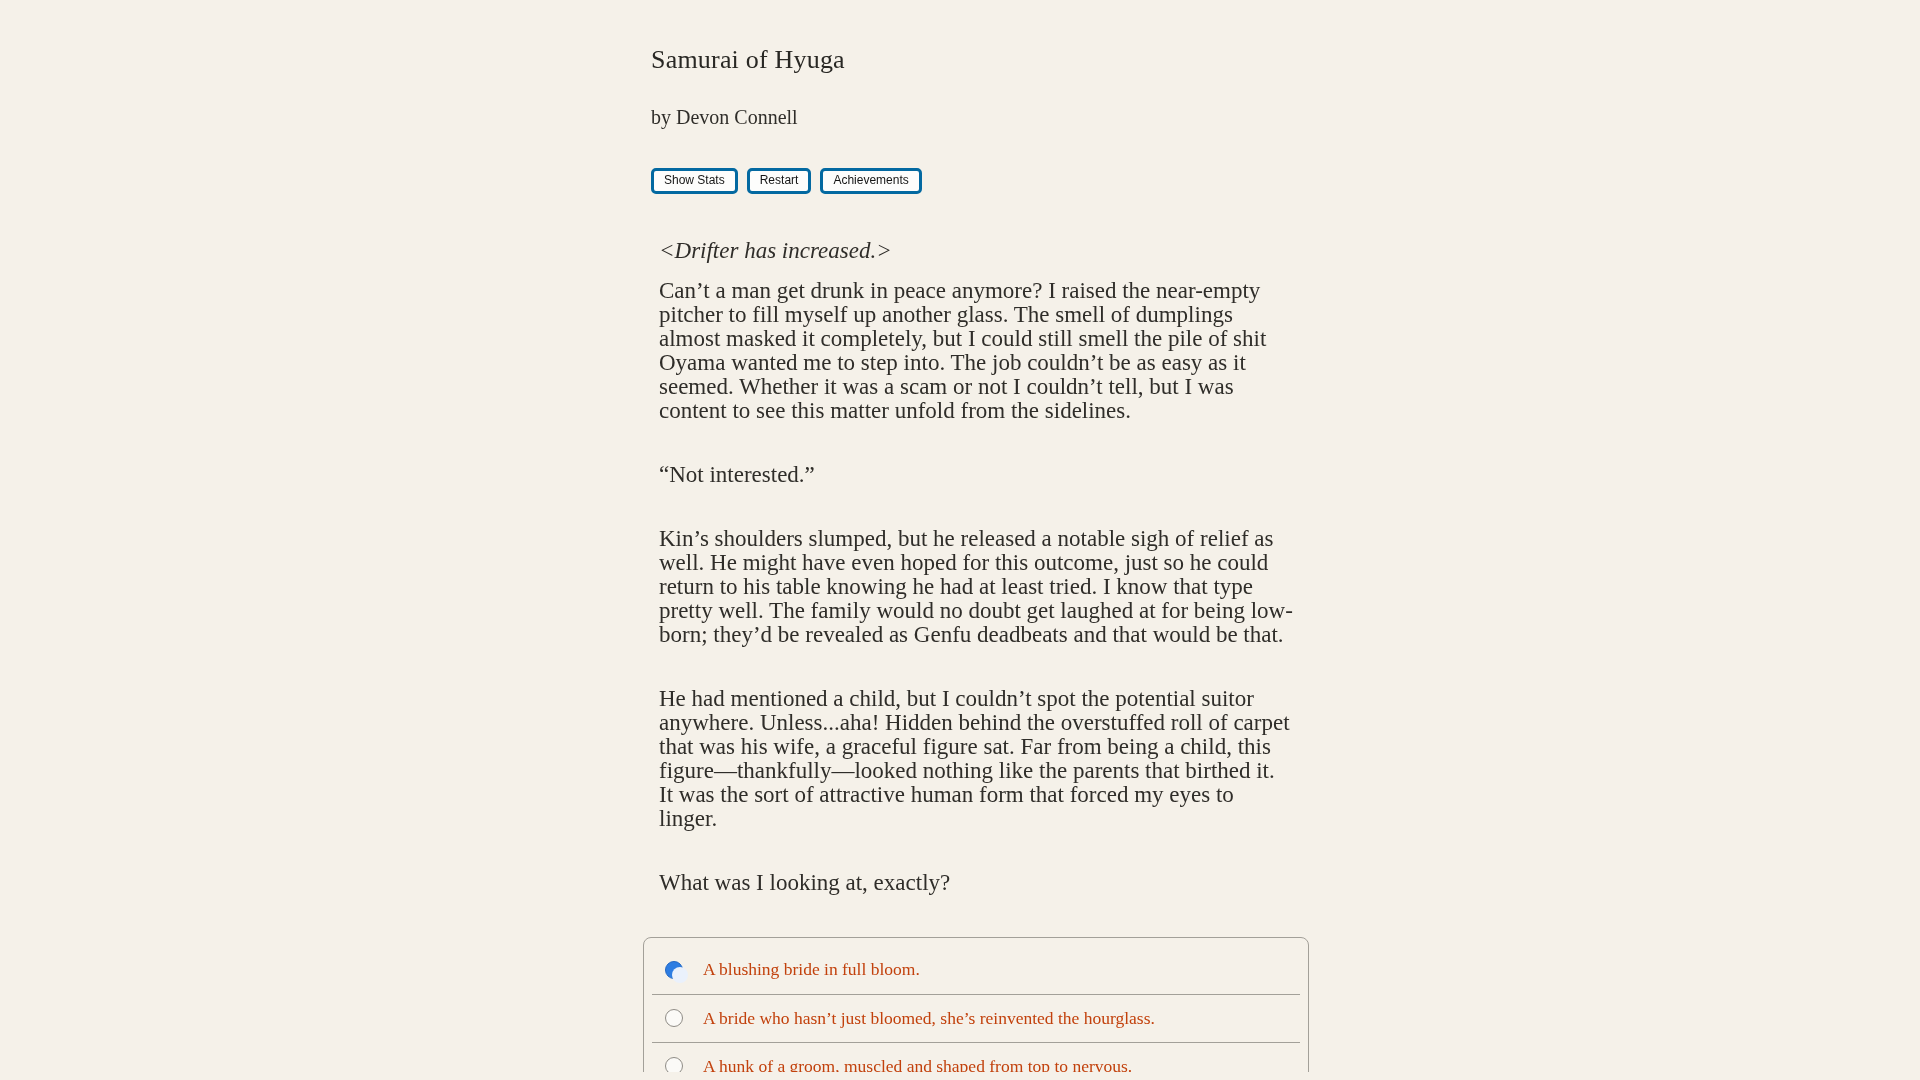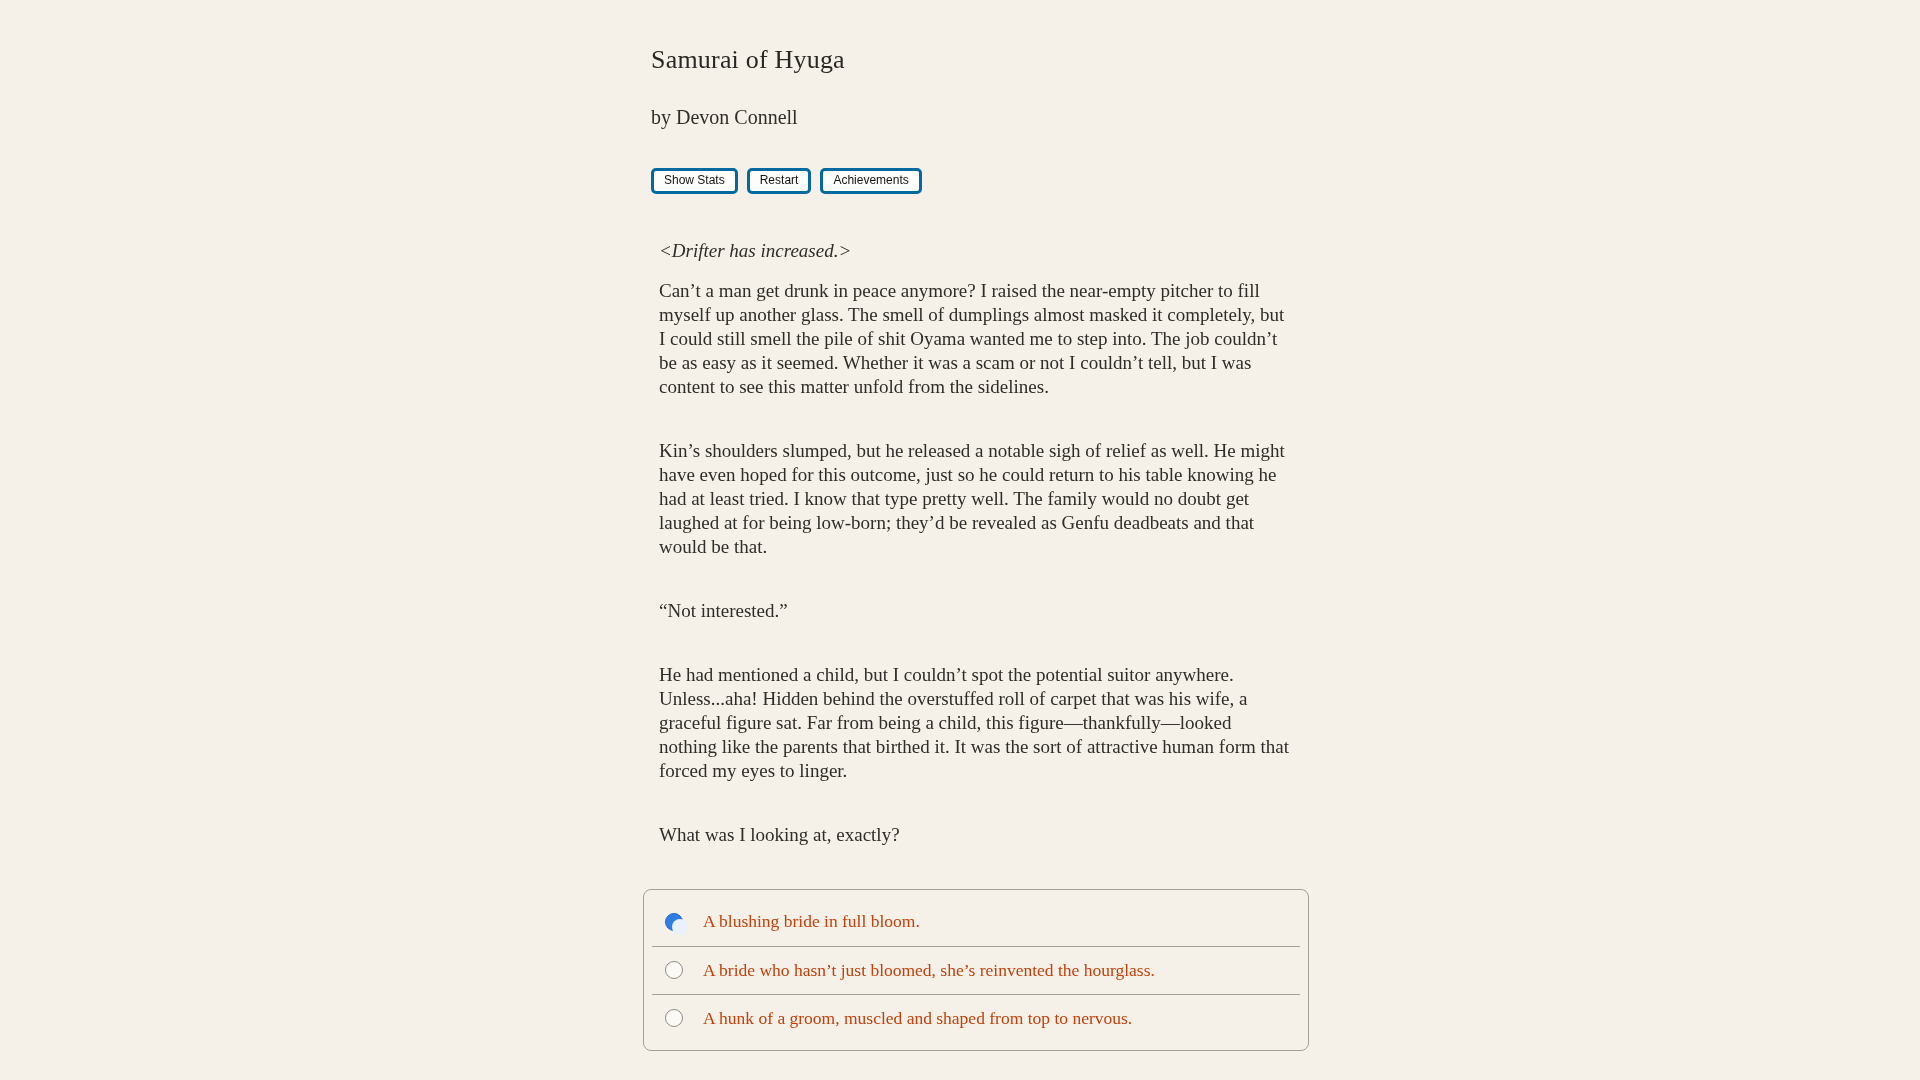--- a/index.html
+++ b/index.html
@@ -44,21 +44,21 @@
     font-size: 12px;
     color: #151515;
     background: #fdfdfc;
     border: 3px solid #0369a1;
     border-radius: 5px;
     padding: 3px 10px 4px 10px;
     line-height: 1.1;
     cursor: pointer;
   }
   .story {
-    font-size: 19px;
+    font-size: 23px;
     line-height: 24px;
     color: #2f2d29;
   }
   .story .stat-notice {
     font-style: italic;
   }
   .story p { margin: 0 0 24px 0; }
   .story p.no-gap { margin-bottom: 0; }
   .choice-box {
     margin-top: 26px;
@@ -132,22 +132,22 @@
 
     <div class="toolbar">
       <button>Show Stats</button>
       <button>Restart</button>
       <button>Achievements</button>
     </div>
 
     <div class="story">
       <p class="no-gap stat-notice">&lt;Drifter has increased.&gt;</p>
       <p>Can’t a man get drunk in peace anymore? I raised the near-empty pitcher to fill myself up another glass. The smell of dumplings almost masked it completely, but I could still smell the pile of shit Oyama wanted me to step into. The job couldn’t be as easy as it seemed. Whether it was a scam or not I couldn’t tell, but I was content to see this matter unfold from the sidelines.</p>
+      <p>“Not interested.”</p>
       <p>Kin’s shoulders slumped, but he released a notable sigh of relief as well. He might have even hoped for this outcome, just so he could return to his table knowing he had at least tried. I know that type pretty well. The family would no doubt get laughed at for being low-born; they’d be revealed as Genfu deadbeats and that would be that.</p>
-      <p>“Not interested.”</p>
       <p>He had mentioned a child, but I couldn’t spot the potential suitor anywhere. Unless...aha! Hidden behind the overstuffed roll of carpet that was his wife, a graceful figure sat. Far from being a child, this figure—thankfully—looked nothing like the parents that birthed it. It was the sort of attractive human form that forced my eyes to linger.</p>
       <p class="no-gap">What was I looking at, exactly?</p>
     </div>
 
     <div class="choice-box">
       <div class="choice-row">
         <span class="radio selected">
             <span class="dot"></span>
           </span>
         <span class="choice-label">A blushing bride in full bloom.</span>

